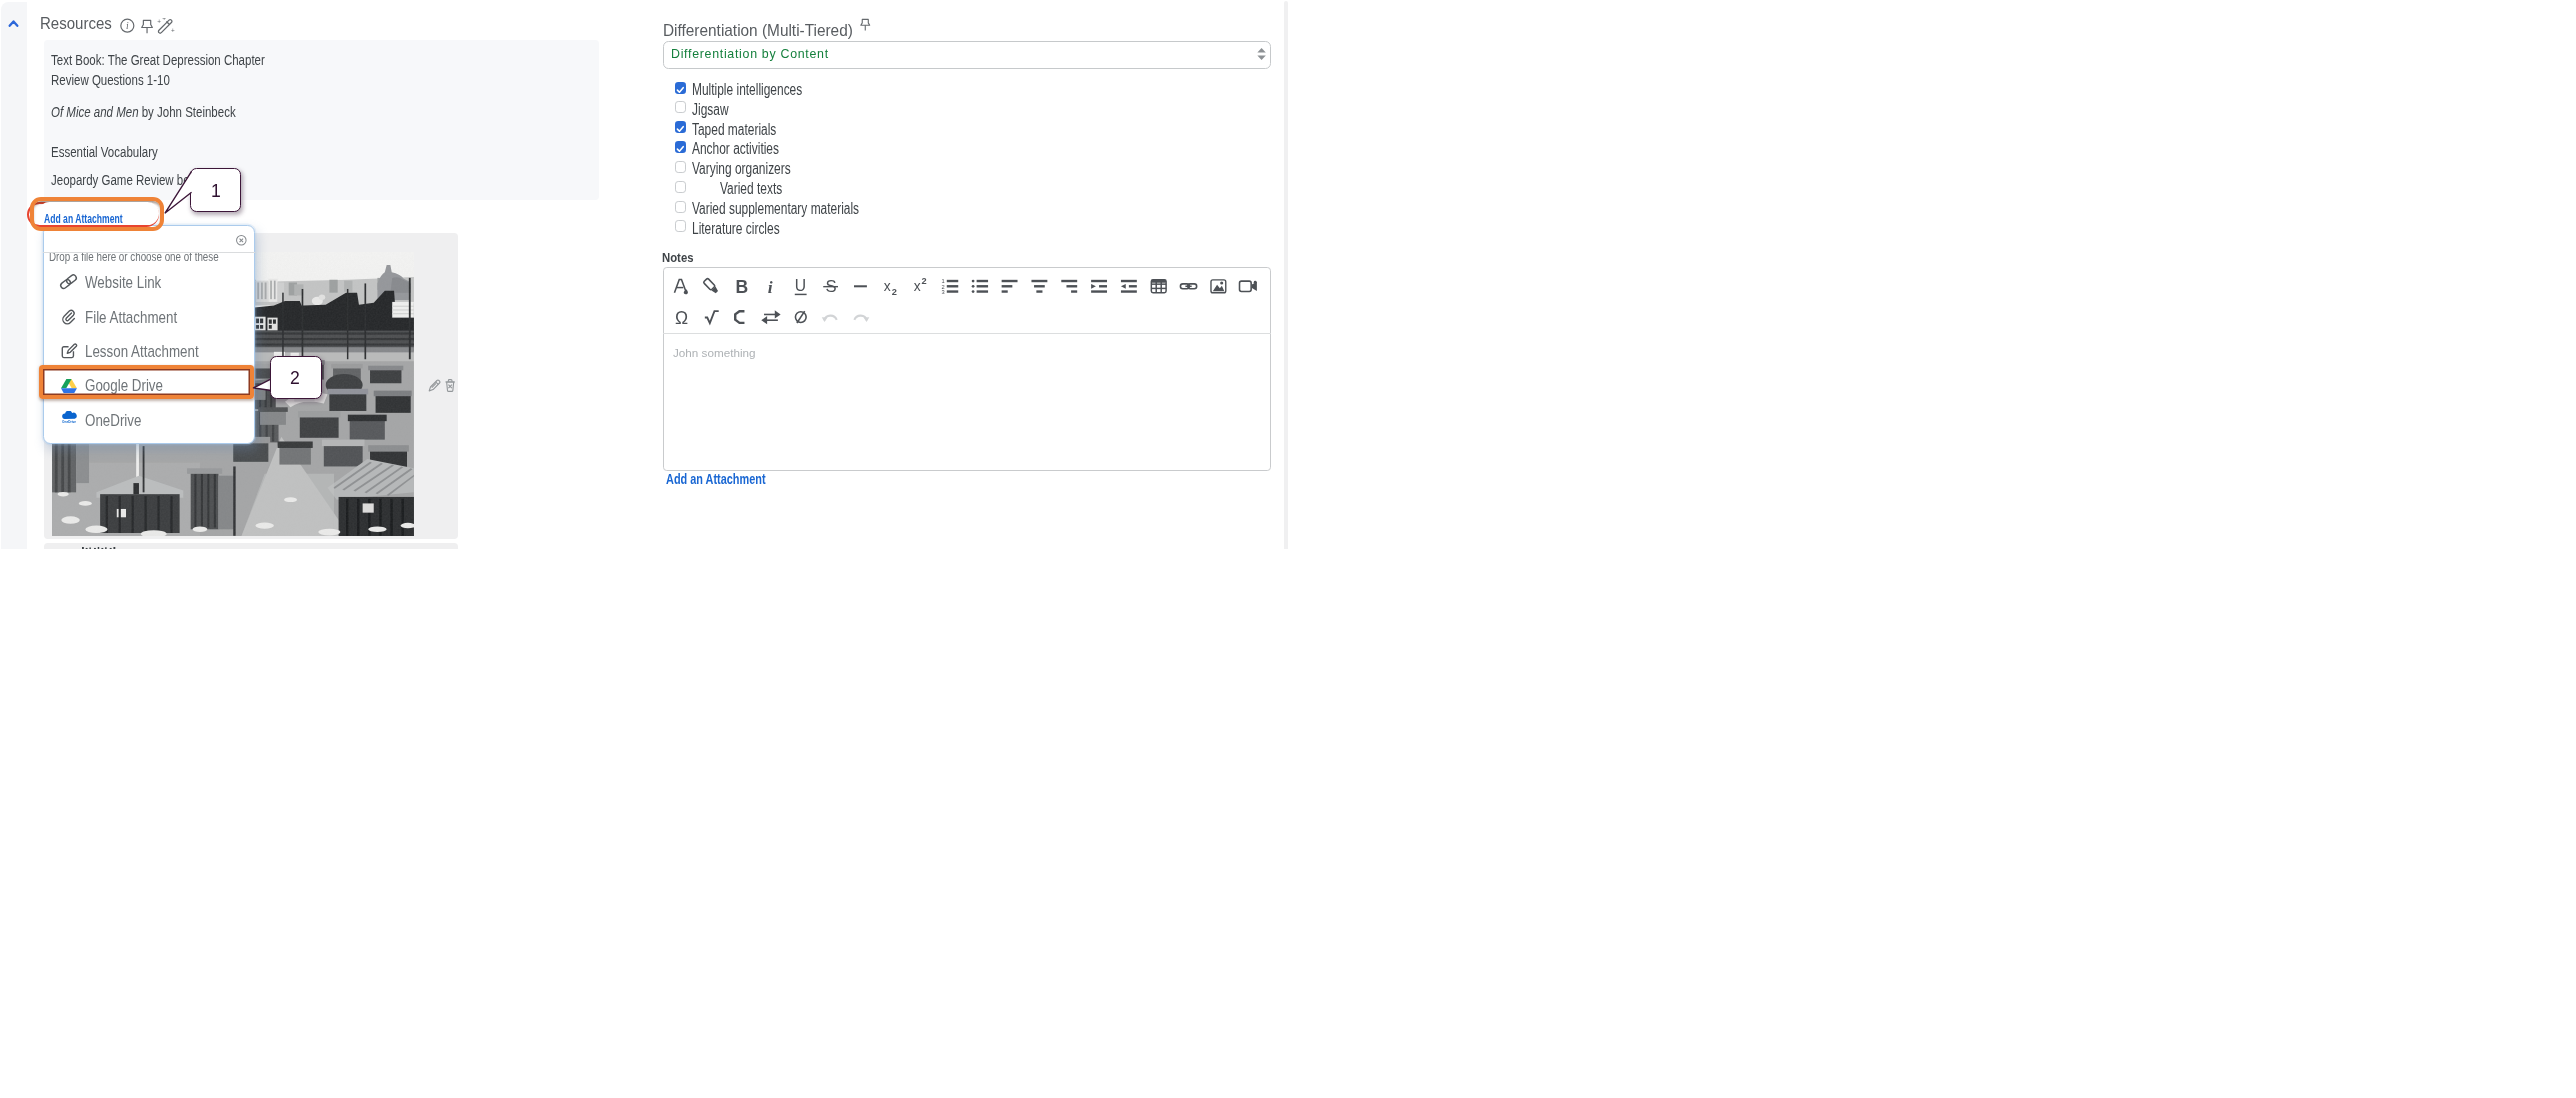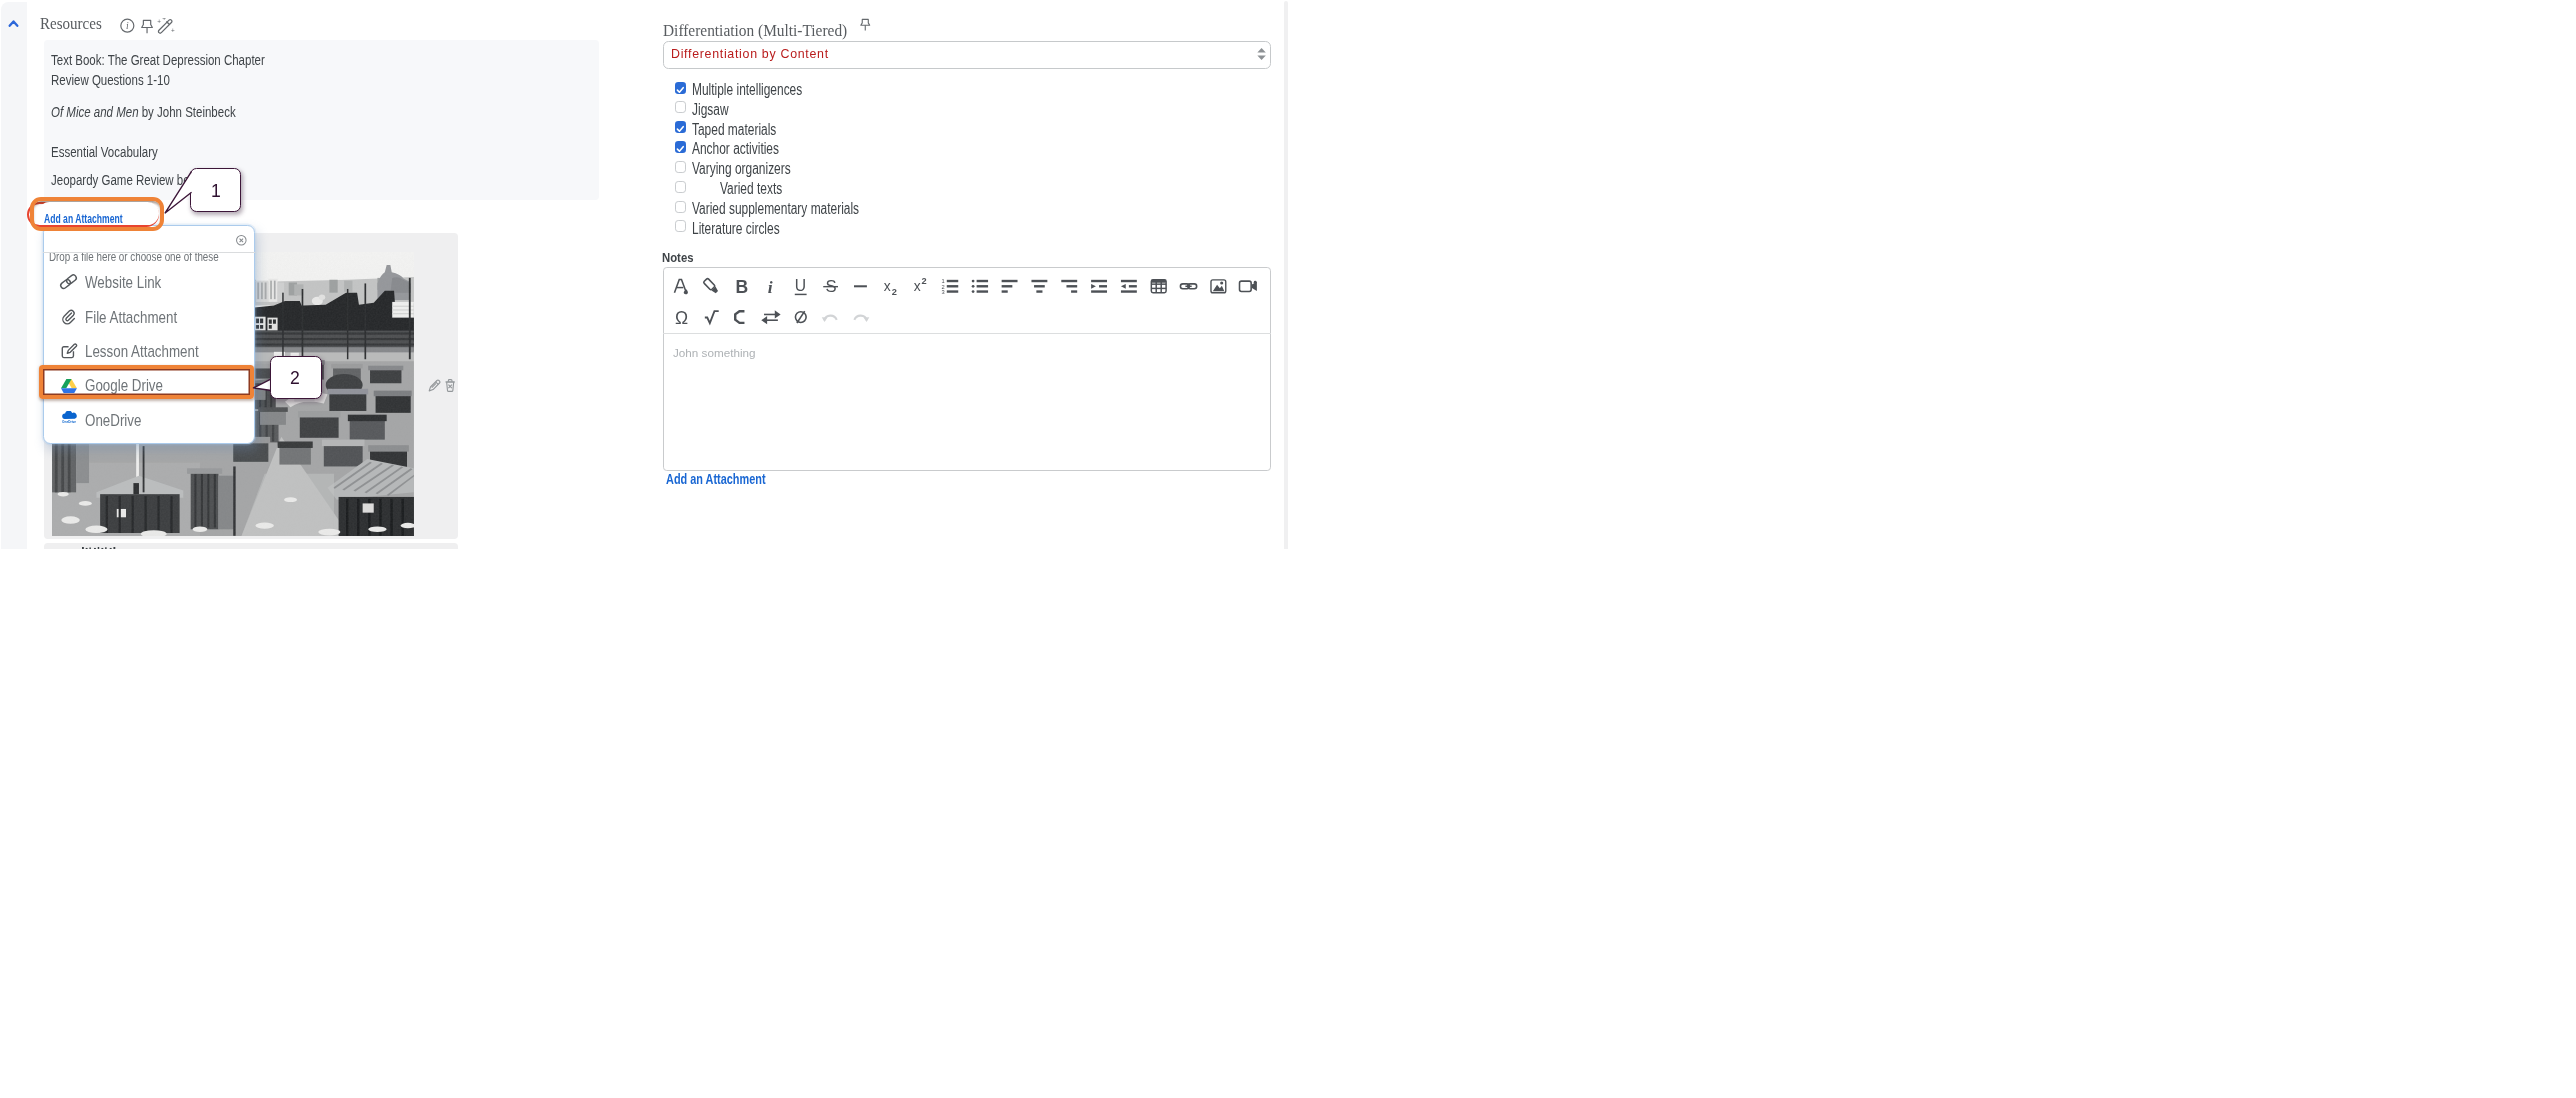--- a/index.html
+++ b/index.html
@@ -1,30 +1,30 @@
 <!DOCTYPE html>
 <html style="font-size:15px"><head><meta charset="utf-8"><style>
 html,body{margin:0;padding:0;}
 body{width:1288px;height:549px;position:relative;overflow:hidden;background:#fff;
   font-family:"Liberation Sans",sans-serif;}
 .abs{position:absolute;}
 .tx{display:inline-block;transform-origin:0 0;white-space:nowrap;}
 .rail{left:0.9px;top:1.8px;width:26px;height:547px;background:#f5f6f8;border-radius:7.4px 0 0 0;}
 .resbox{left:44px;top:40px;width:555px;height:160px;background:#f7f8fa;border-radius:3.7px;}
 .bodytx{font-size:14px;line-height:1;color:#3f4448;}
-.head{font-size:15.7px;color:#585c60;line-height:1;font-family:Liberation Serif, serif;}
+.head{font-size:15.7px;color:#585c60;line-height:1;}
 .bluelink{color:#1a67d3;font-weight:bold;line-height:1;}
 .photobox{left:44px;top:233px;width:414px;height:306px;background:#efeff0;border-radius:3.7px;}
 .botbox{left:44px;top:543px;width:414px;height:13px;background:#efeff0;border-radius:3.7px;}
 .dd{left:43px;top:225px;width:212px;height:219px;background:#fff;border:1.4px solid #abcbec;
   border-radius:7.4px;box-sizing:border-box;box-shadow:0 0 0 1.4px rgba(165,200,238,.22),2.8px 5.5px 11px rgba(110,140,180,.33);}
 .dditem{font-size:17px;line-height:1;color:#6f7478;}
 .ddhead{font-size:13px;line-height:1;color:#6e7377;}
 .sel{left:663px;top:41px;width:608px;height:27.6px;border:0.9px solid #c6c9cb;border-radius:5.5px;box-sizing:border-box;background:#fff;}
-.seltx{font-size:12.4px;letter-spacing:0.7px;color:#b91c1c;line-height:1;}
+.seltx{font-size:12.4px;letter-spacing:0.7px;color:#15803d;line-height:1;}
 .cb{width:10.5px;height:11.7px;border-radius:3.2px;box-sizing:border-box;}
 .cb.on{background:#2a6bd6;}
 .cb.off{background:#fff;border:0.9px solid #c9cccf;}
 .cblab{font-size:15.6px;line-height:1;color:#3e4347;}
 .noteslab{font-size:13.5px;font-weight:bold;color:#3f4448;line-height:1;}
 .editor{left:663px;top:267px;width:608px;height:204px;border:0.9px solid #c9cbcd;border-radius:3.7px;box-sizing:border-box;background:#fff;}
 .tbsep{left:663px;top:333px;width:608px;height:0.9px;background:#dcdedf;}
 .ph{font-size:11.4px;color:#aeb2b5;line-height:1;}
 .ob{border-style:solid;border-color:#ef8337;box-sizing:border-box;border-radius:11px;}
 .bub{background:#fff;border:1.5px solid #3c1638;border-radius:6.5px;box-sizing:border-box;

